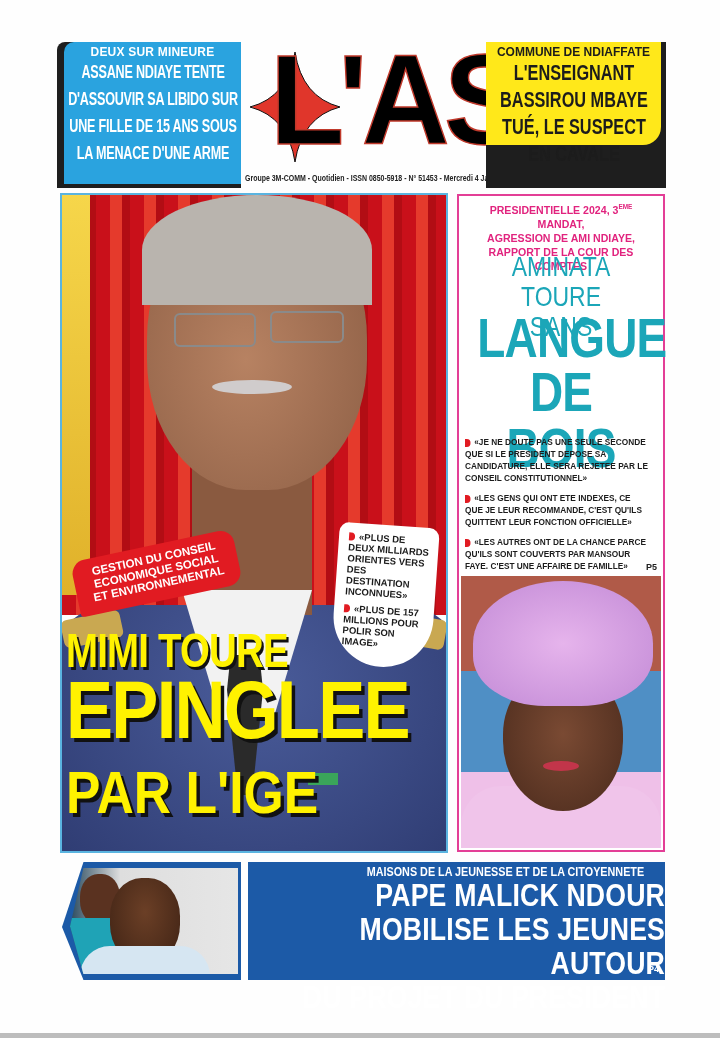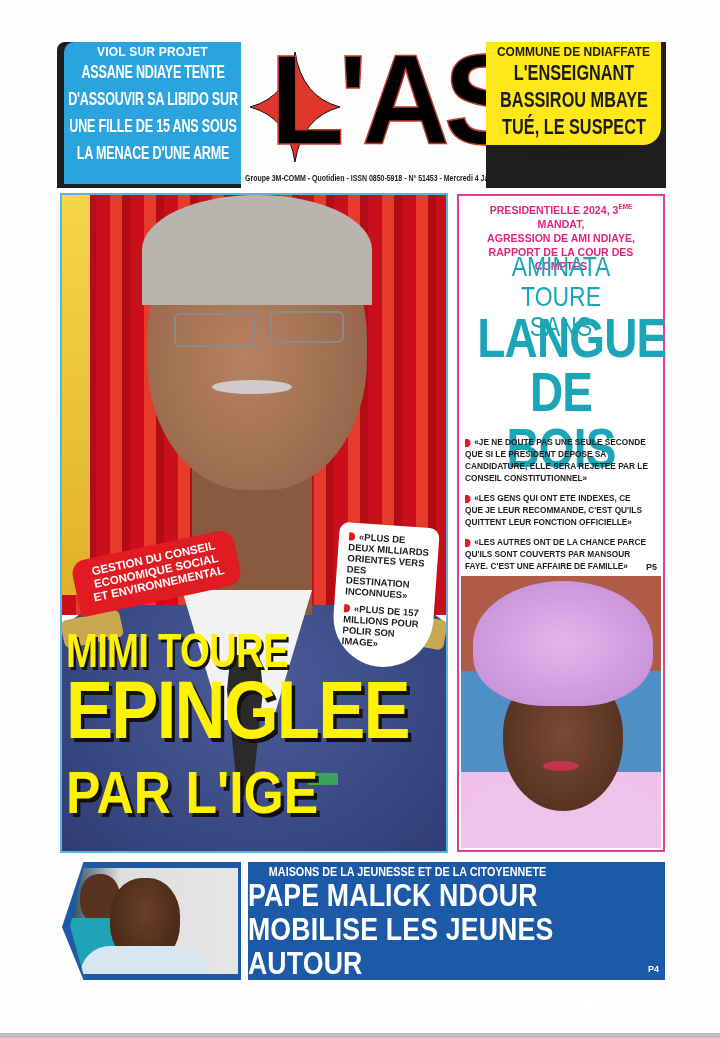--- a/index.html
+++ b/index.html
@@ -58,32 +58,32 @@
   #rc-face{position:absolute;left:42px;top:95px;width:120px;height:140px;background:radial-gradient(ellipse at 50% 45%,#7a4a33,#4a2a1c);border-radius:45% 45% 50% 50%;}
   #rc-lips{position:absolute;left:82px;top:185px;width:36px;height:10px;background:#c2354a;border-radius:50%;}
   #rc-dress{position:absolute;left:0;top:210px;width:200px;height:70px;background:#f0c4ea;border-radius:40px 40px 0 0;}
   
   #bl-photo{left:62px;top:862px;width:179px;height:118px;background:#1c5aa7;clip-path:polygon(12% 0,100% 0,100% 100%,12% 100%,0 55%);}
   #bl-inner{left:70px;top:868px;width:168px;height:106px;background:linear-gradient(90deg,#2a4a5e,#dedede 30%,#e6e6e6);clip-path:polygon(8% 0,100% 0,100% 100%,8% 100%,0 55%);overflow:hidden;}
   #bl-man{position:absolute;left:40px;top:10px;width:70px;height:85px;background:radial-gradient(ellipse at 50% 40%,#6b3f26,#3e2214);border-radius:45%;}
   #bl-man-shirt{position:absolute;left:10px;top:78px;width:130px;height:40px;background:#d6e6f2;border-radius:30px 30px 0 0;}
   #bl-woman{position:absolute;left:10px;top:6px;width:40px;height:50px;background:#5a3220;border-radius:45%;}
   #bl-woman-shirt{position:absolute;left:0;top:50px;width:45px;height:60px;background:#1fa3b6;}
-  #br-box{left:248px;top:862px;width:417px;height:118px;background:#1c5aa7;color:#fff;text-align:left;}
+  #br-box{left:248px;top:862px;width:417px;height:118px;background:#1c5aa7;color:#fff;text-align:right;}
   #br-kicker{font-weight:bold;font-size:12px;margin-top:3px;transform:scaleX(0.9);}
   #br-title{font-weight:900;font-size:31px;line-height:34px;transform:scaleX(0.86);transform-origin:center top;width:485px;margin-left:-34px;letter-spacing:0.2px;}
   #p4{position:absolute;right:6px;bottom:6px;font-weight:bold;font-size:9px;}
   #bottom-bar{left:0;top:1033px;width:720px;height:5px;background:#bdbdbd;}
 </style>
 </head>
 <body>
 
 <div id="tl-frame" class="abs"></div>
 <div id="tl-box" class="abs">
-  <div id="tl-kicker">VIOL SUR PROJET</div>
+  <div id="tl-kicker">DEUX SUR MINEURE</div>
   <div id="tl-title">
     <div>ASSANE NDIAYE TENTE</div>
     <div>D'ASSOUVIR SA LIBIDO SUR</div>
     <div>UNE FILLE DE 15 ANS SOUS</div>
     <div>LA MENACE D'UNE ARME</div>
   </div>
 </div>
 
 <div id="logo" class="abs">
   <svg id="logo-diamond" viewBox="0 0 90 110">

